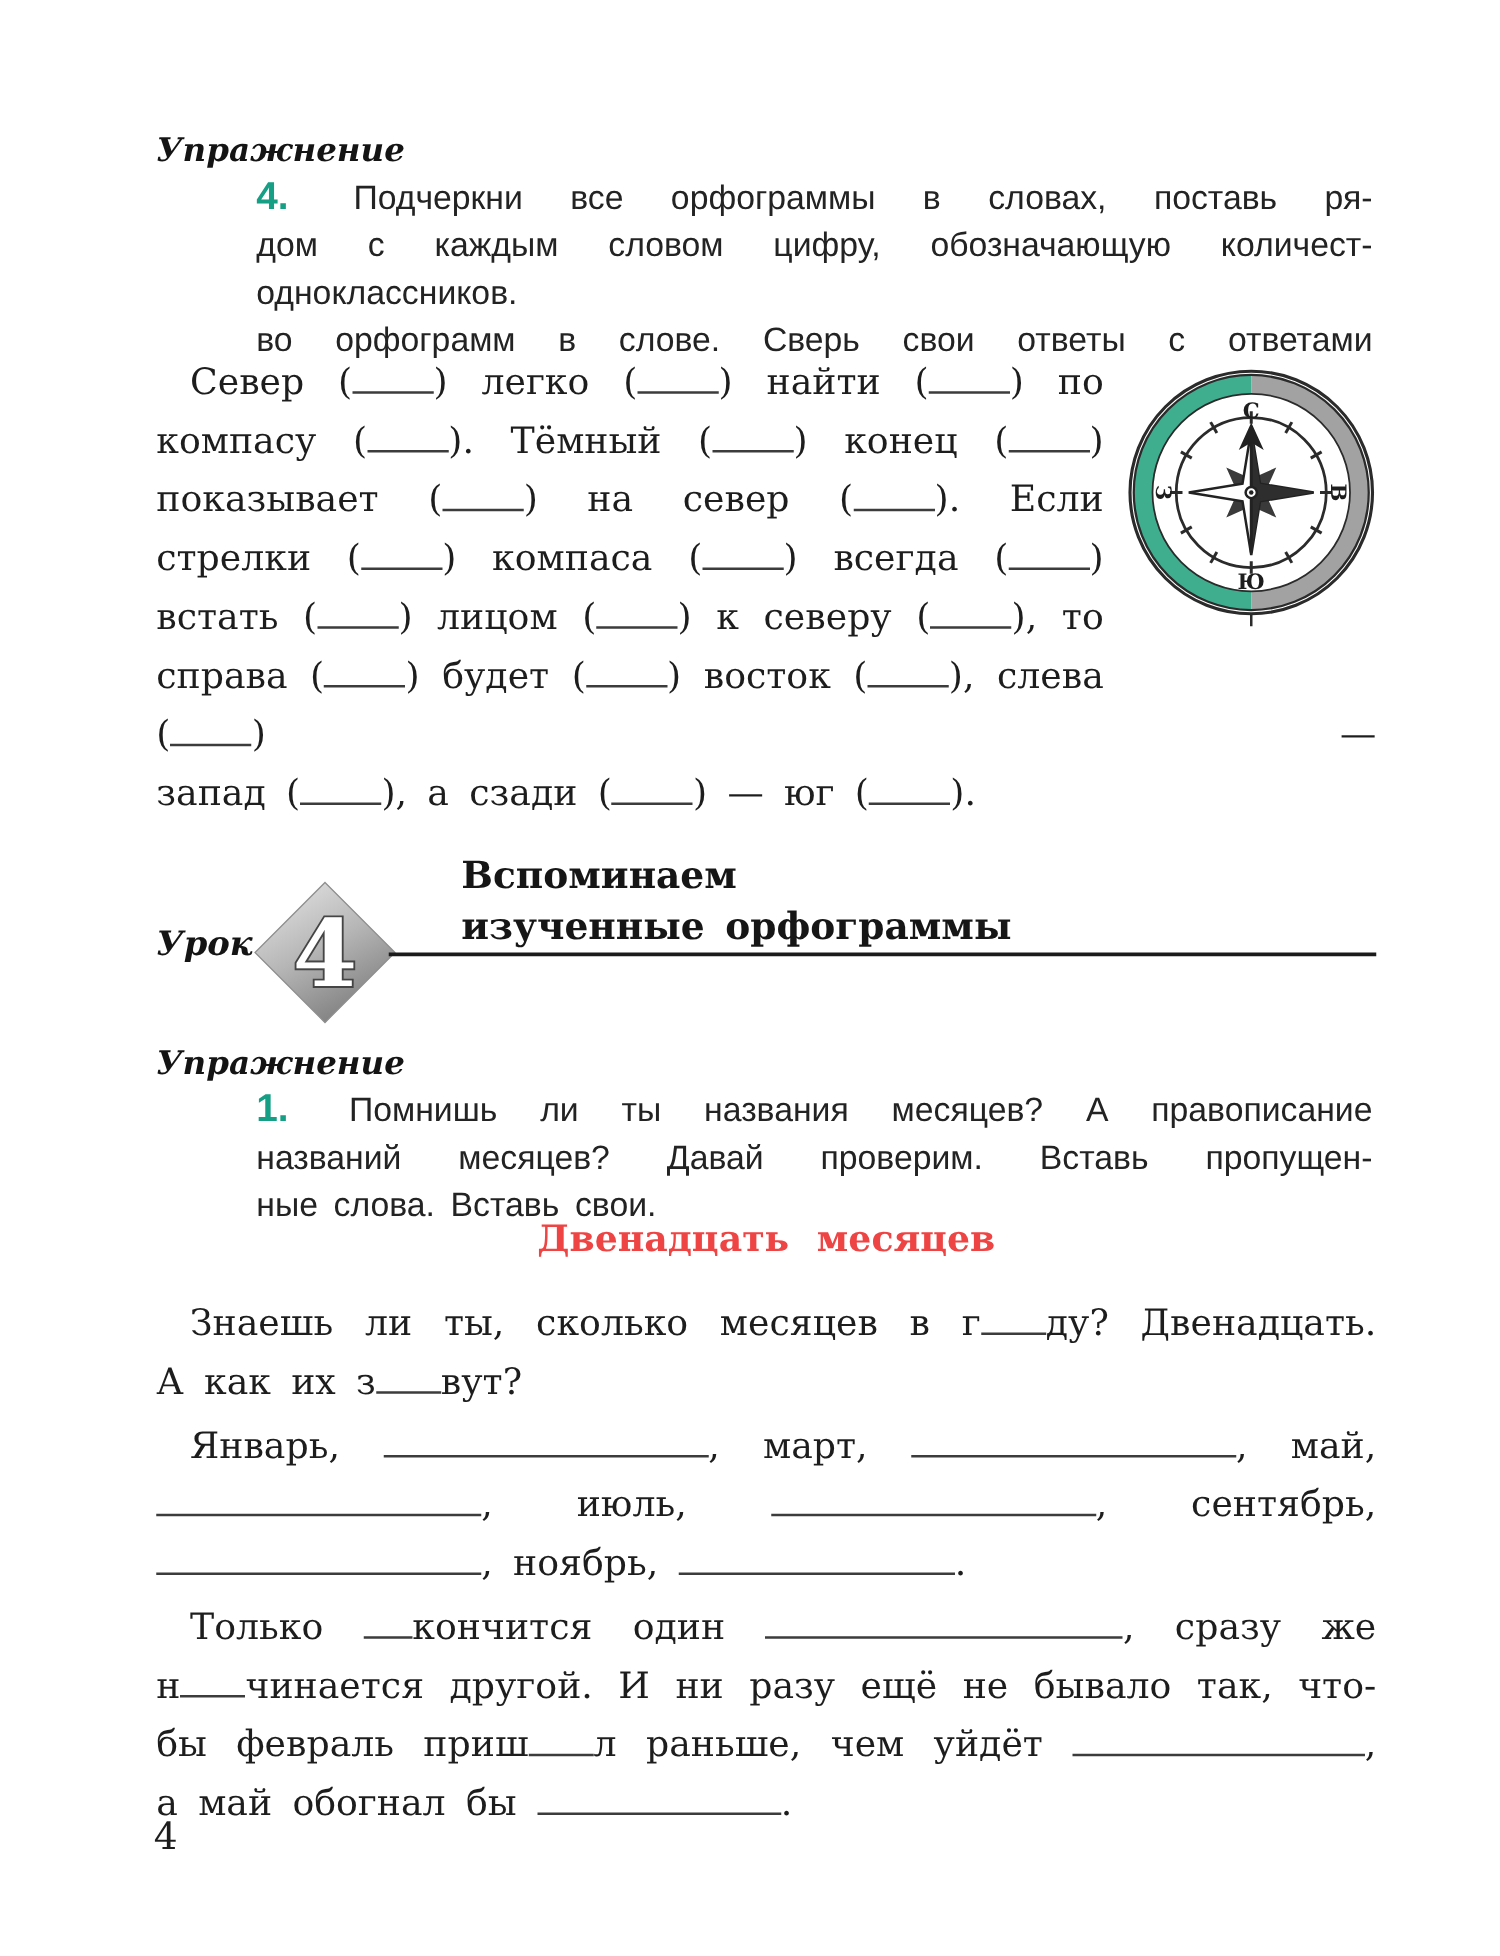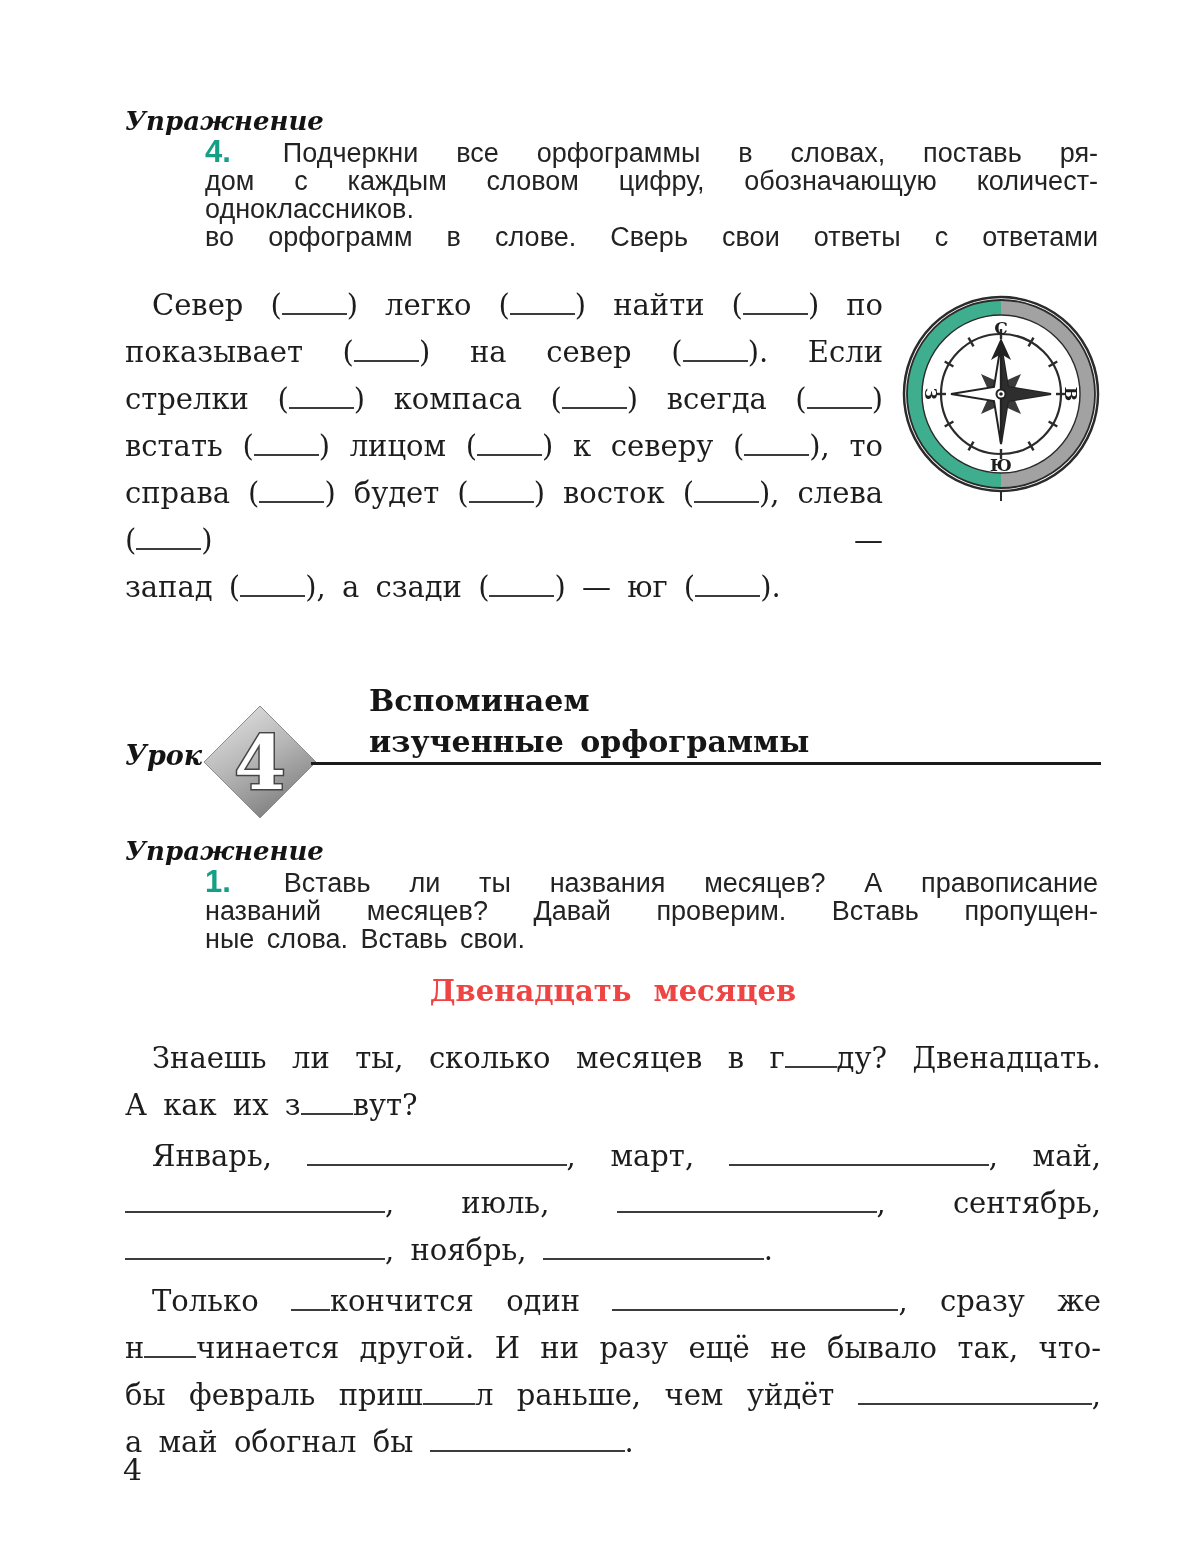--- a/index.html
+++ b/index.html
@@ -10,21 +10,21 @@
     overflow:hidden;
     color:#1e1e1e;
   }
   
   .serif{
     font-family:"DejaVu Serif","Liberation Serif",serif;
     font-size:29px;line-height:47px;color:#1d1d1d;word-spacing:7px;
   }
   .sans{
     font-family:"Liberation Sans","DejaVu Sans",sans-serif;
-    font-size:27px;line-height:28px;color:#232323;word-spacing:5px;
+    font-size:27px;line-height:38px;color:#232323;word-spacing:5px;
   }
   .ex-label{
     position:absolute;left:125px;
     font-family:"DejaVu Serif","Liberation Serif",serif;
     font-weight:bold;font-style:italic;font-size:26px;color:#141414;
   }
   .exnum{
     color:var(--teal,#169f85);
     font-weight:bold;font-size:31px;
     margin-right:14px;
@@ -121,20 +121,21 @@
       </g>
       <g font-family="DejaVu Serif, Liberation Serif, serif" font-size="17" font-weight="bold" fill="#1d1d1d" text-anchor="middle">
         <text x="100" y="40">С</text>
         <text x="170" y="106" transform="rotate(90 170 100)">В</text>
         <text x="100" y="177">Ю</text>
         <text x="30" y="106" transform="rotate(90 30 100)">З</text>
       </g>
     </svg>
     <div>
         <div class="tline j ind">Север (<span class="blank" style="width: 65px;"></span>) легко (<span class="blank" style="width: 65px;"></span>) найти (<span class="blank" style="width: 65px;"></span>) по</div>
+        <div class="tline j">компасу (<span class="blank" style="width: 65px;"></span>). Тёмный (<span class="blank" style="width: 65px;"></span>) конец (<span class="blank" style="width: 65px;"></span>)</div>
         <div class="tline j">показывает (<span class="blank" style="width: 65px;"></span>) на север (<span class="blank" style="width: 65px;"></span>). Если</div>
         <div class="tline j">стрелки (<span class="blank" style="width: 65px;"></span>) компаса (<span class="blank" style="width: 65px;"></span>) всегда (<span class="blank" style="width: 65px;"></span>)</div>
         <div class="tline j">встать (<span class="blank" style="width: 65px;"></span>) лицом (<span class="blank" style="width: 65px;"></span>) к северу (<span class="blank" style="width: 65px;"></span>), то</div>
         <div class="tline j">справа (<span class="blank" style="width: 65px;"></span>) будет (<span class="blank" style="width: 65px;"></span>) восток (<span class="blank" style="width: 65px;"></span>), слева (<span class="blank" style="width: 65px;"></span>) —</div>
         <div class="tline">запад (<span class="blank" style="width: 65px;"></span>), а сзади (<span class="blank" style="width: 65px;"></span>) — юг (<span class="blank" style="width: 65px;"></span>).</div>
       </div>
   </div>
 
   <div id="lesson">
     <span class="lesson-word">Урок</span>
@@ -152,21 +153,21 @@
     <div class="lesson-rule"></div>
     <div class="lesson-title">
       <div>Вспоминаем</div>
       <div>изученные орфограммы</div>
     </div>
   </div>
 
   <div id="label-mid" class="ex-label">Упражнение</div>
 
   <div id="ex1" class="sans">
-    <div class="tline j"><span class="exnum">1.</span> <span>Вставь ли ты названия месяцев? А правописание</span></div>
+    <div class="tline j"><span class="exnum">1.</span> <span>Помнишь ли ты названия месяцев? А правописание</span></div>
     <div>
         <div class="tline j">названий месяцев? Давай проверим. Вставь пропущен-</div>
         <div class="tline">ные слова. Вставь свои.</div>
       </div>
   </div>
 
   <div id="story" class="serif">
     <div class="story-title">Двенадцать месяцев</div>
     <div id="p1" class="para">
         <div class="tline j ind">Знаешь ли ты, сколько месяцев в г<span class="blank" style="width: 52px;"></span>ду? Двенадцать.</div>

